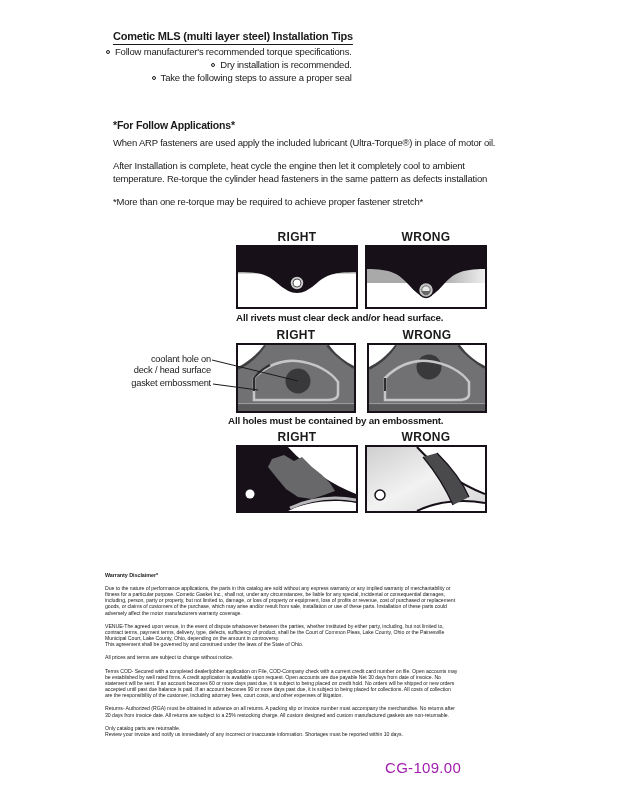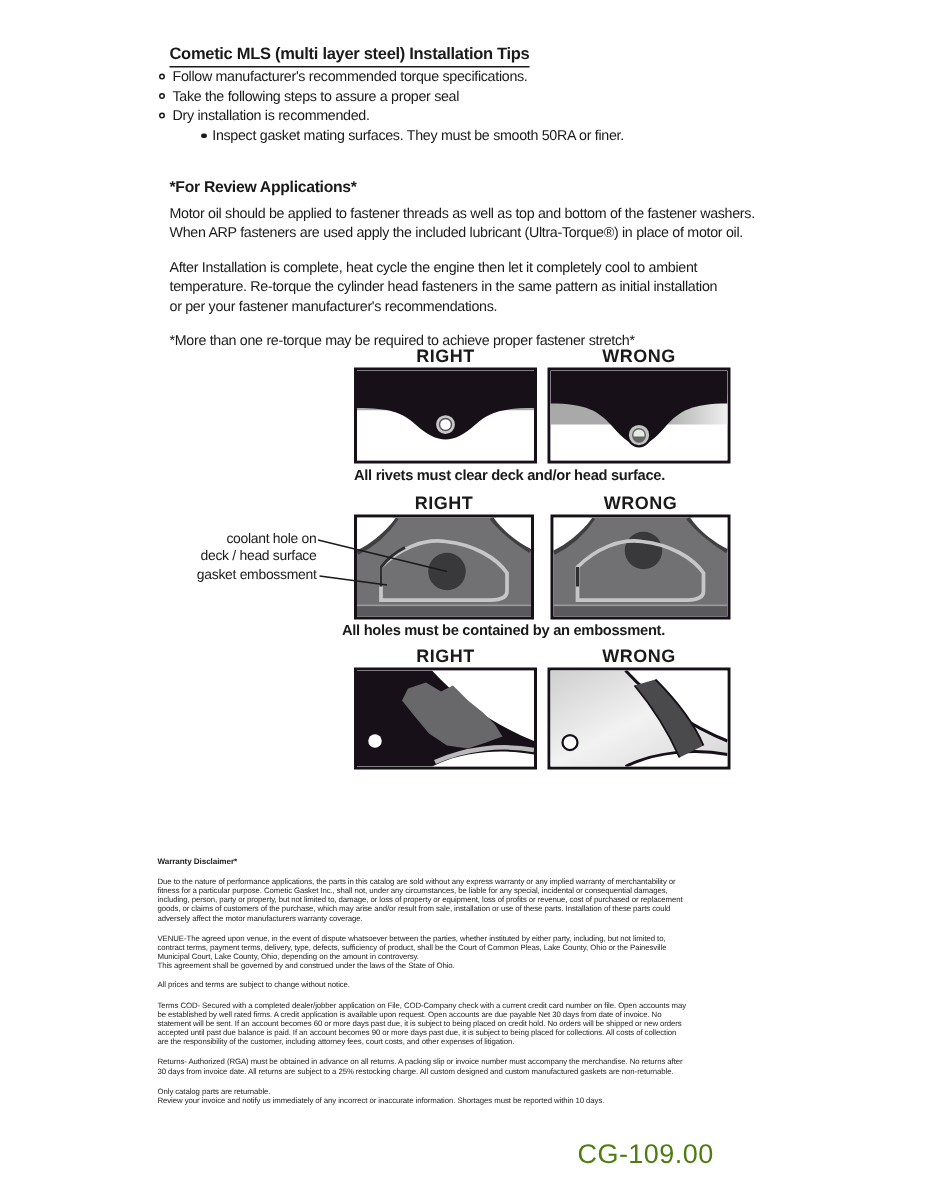--- a/index.html
+++ b/index.html
@@ -8,21 +8,21 @@
     position:relative; width:618px; height:800px; background:#fff; overflow:hidden;
     font-family:"Liberation Sans","DejaVu Sans",sans-serif; color:#1a1a1a;
   }
   .abs { position:absolute; }
   .doc-title {
     font-size:11px; font-weight:bold; letter-spacing:-0.2px;
     border-bottom:1.5px solid #1a1a1a; padding-bottom:2px; display:inline-block;
     white-space:nowrap;
   }
   .tips { font-size:9.5px; letter-spacing:-0.2px; }
-  .tip-row { line-height:13px; white-space:nowrap; }
+  .tip-row { line-height:13px; white-space:nowrap;text-align:right; }
   .tip-row.sub { margin-left:28px; }
   .bullet-o {
     display:inline-block; width:4px; height:4px; border:1px solid #1a1a1a;
     border-radius:50%; margin-right:5px; transform:translateY(-1px);
   }
   .bullet-f {
     display:inline-block; width:3.5px; height:3.5px; background:#1a1a1a;
     border-radius:50%; margin-right:4px; transform:translateY(-1px);
   }
   .diesel { font-size:9.5px; letter-spacing:-0.2px; }
@@ -33,49 +33,46 @@
   .panel { border:2px solid #171019; background:#fff; }
   .panel svg { display:block; width:100%; height:100%; }
   .caption { font-size:9.8px; font-weight:bold; letter-spacing:-0.2px; white-space:nowrap; }
   .caption .lines div, .caption div { line-height:11px; white-space:nowrap; }
   .side-label { font-size:9.3px; letter-spacing:-0.2px; text-align:right; }
   .side-label div { line-height:11px; white-space:nowrap; }
   .legal { font-size:5.2px; letter-spacing:-0.05px; color:#222; }
   .legal .lp { margin-bottom:7px; }
   .legal .lp div { line-height:6.15px; white-space:nowrap; }
   .legal h3 { font-size:5.4px; font-weight:bold; margin-bottom:7px; }
-  .pageno { font-size:18px; letter-spacing:0.3px; color:#4d7c0f; }
+  .pageno { font-size:15px; letter-spacing:0.3px; color:#a21caf; }
   .overlay { pointer-events:none; }
 </style>
 </head>
 <body>
 
 <div class="page">
 
   <div class="abs" style="left:113px; top:26px;">
     <span class="doc-title">Cometic MLS (multi layer steel) Installation Tips</span>
   </div>
 
   <div class="abs tips" style="left:106px; top:45px;">
     <div class="tip-row"><span class="bullet-o"></span><span>Follow manufacturer's recommended torque specifications.</span></div>
+    <div class="tip-row"><span class="bullet-o"></span><span>Dry installation is recommended.</span></div>
     <div class="tip-row"><span class="bullet-o"></span><span>Take the following steps to assure a proper seal</span></div>
-    <div class="tip-row"><span class="bullet-o"></span><span>Dry installation is recommended.</span></div>
-    <div class="tip-row sub"><span class="bullet-f"></span><span>Inspect gasket mating surfaces.  They must be smooth 50RA or finer.</span></div>
   </div>
 
   <div class="abs diesel" style="left:113px; top:119px;">
-    <h2>*For Review Applications*</h2>
+    <h2>*For Follow Applications*</h2>
     <div class="para lines">
-        <div>Motor oil should be applied to fastener threads as well as top and bottom of the fastener washers.</div>
         <div>When ARP fasteners are used apply the included lubricant (Ultra-Torque®) in place of motor oil.</div>
       </div>
     <div class="para lines" style="margin-top:10px;">
         <div>After Installation is complete, heat cycle the engine then let it completely cool to ambient</div>
-        <div>temperature. Re-torque the cylinder head fasteners in the same pattern as initial installation</div>
-        <div>or per your fastener manufacturer's recommendations.</div>
+        <div>temperature. Re-torque the cylinder head fasteners in the same pattern as defects installation</div>
       </div>
     <div class="para" style="margin-top:5px;">
       <div>*More than one re-torque may be required to achieve proper fastener stretch*</div>
     </div>
   </div>
 
   <div class="abs rw-label" style="left:236px; top:230px; width:122px;">RIGHT</div>
   <div class="abs rw-label" style="left:365px; top:230px; width:122px;">WRONG</div>
 
   <div class="abs panel" style="left:236px; top:245px; width:122px; height:64px;">

